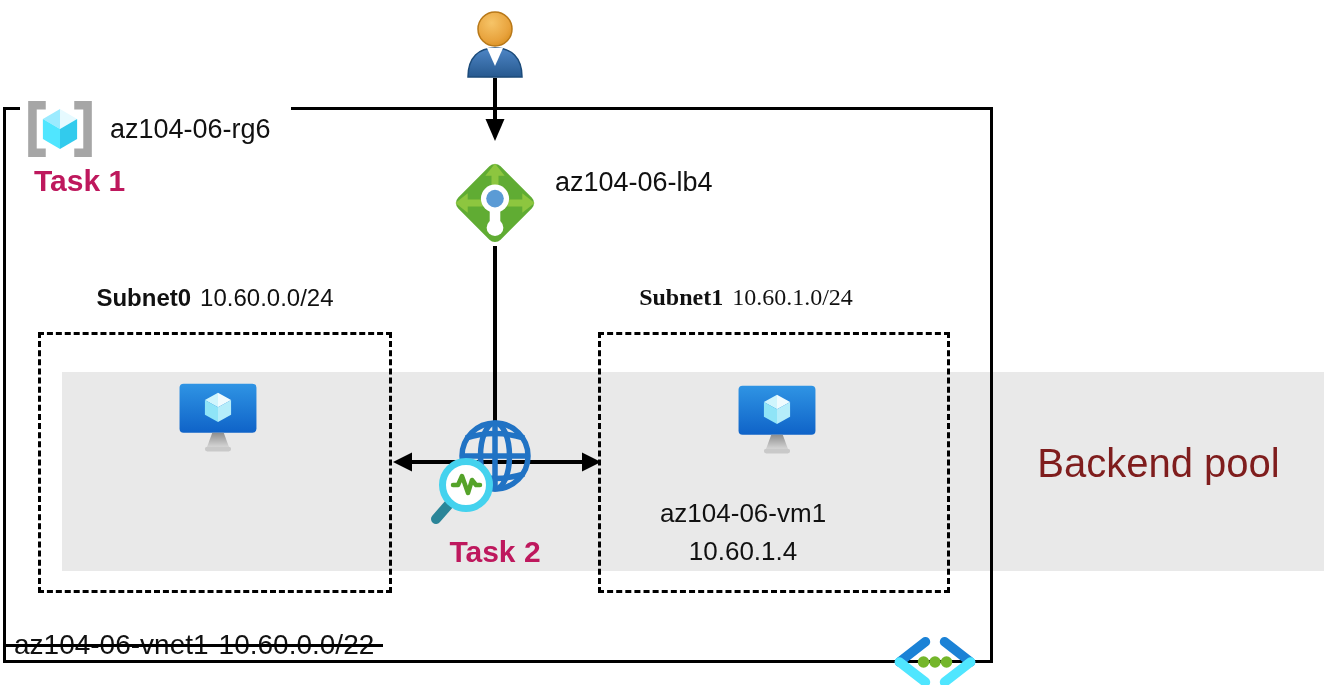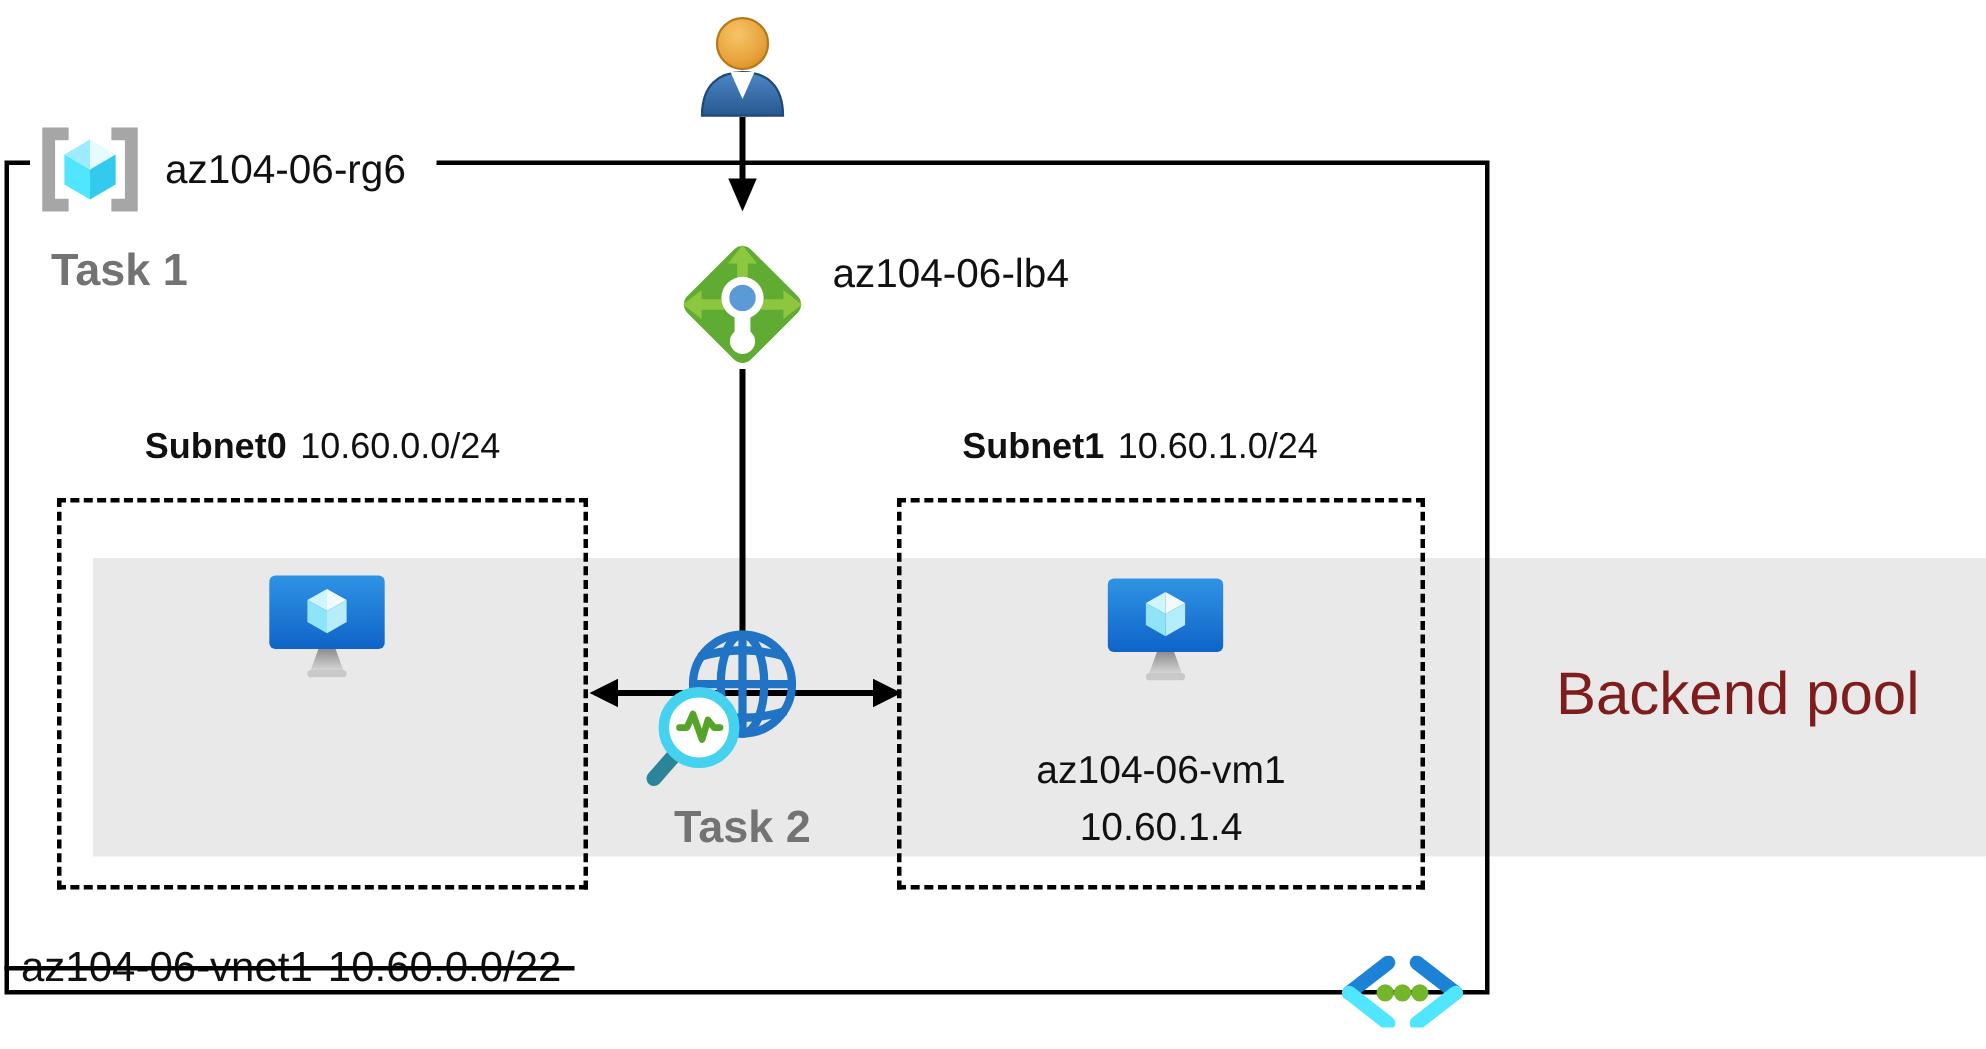--- a/index.html
+++ b/index.html
@@ -21,48 +21,48 @@
 
   
   .subnet-box { position:absolute; top:332px; height:261px; border:3px dashed #000; z-index:1; }
   .subnet-box.s0 { left:38px;  width:354px; }
   .subnet-box.s1 { left:598px; width:352px; }
 
   
   .connectors { position:absolute; left:0; top:0; z-index:3; pointer-events:none; }
 
   
-  .rg-header { position:absolute; left:20px; top:84px; display:flex; align-items:center;
+  .rg-header { position:absolute; left:20px; top:100px; display:flex; align-items:center;
                gap:12px; background:#fff; padding:0 20px 0 2px; z-index:4; }
   .rg-label { font-size:27px; color:#111; white-space:nowrap; }
 
-  .task { position:absolute; font-size:30px; font-weight:bold; color:#737373; z-index:4; }
+  .task { position:absolute; font-size:30px; font-weight:bold; color:#be185d; z-index:4; }
   .task1 { left:34px; top:164px; }
   .task2 { left:395px; top:535px; width:200px; text-align:center; }
 
   .icon { position:absolute; z-index:4; }
   .person-icon  { left:461px; top:6px; }
   .lb-icon      { left:451px; top:157px; }
   .globe-icon   { left:427px; top:418px; }
   .vm-icon.v0   { left:177px; top:382px; }
   .vm-icon.v1   { left:736px; top:384px; }
   .vnet-icon    { left:891px; top:637px; z-index:5; }
 
   .lb-labels { position:absolute; left:555px; top:163px; font-size:27px;
                line-height:39px; z-index:4; white-space:nowrap; }
 
   .subnet-label { position:absolute; top:284px; font-size:24px; text-align:center; z-index:4; white-space:nowrap; }
   .subnet-label.s0 { left:38px;  width:354px; }
-  .subnet-label.s1 { left:584px; width:352px; }
+  .subnet-label.s1 { left:570px; width:352px;font-family:Liberation Serif, serif; }
   .subnet-label .sn-name { font-weight:bold; margin-right:9px; }
 
   .vm-label { position:absolute; top:494px; font-size:26px; line-height:38px;
               text-align:center; z-index:4; }
   .vm-label.v0 { left:38px;  width:354px; }
-  .vm-label.v1 { left:598px; width:352px; }
+  .vm-label.v1 { left:567px; width:352px; }
 
   .backend-label { position:absolute; left:993px; top:441px; width:331px;
                    text-align:center; font-size:40px; color:#7f1d1d; z-index:4; }
 
   .vnet-label { position:absolute; left:14px; top:629px; font-size:28px; z-index:1; white-space:nowrap; }
   .vnet-label .vn-name { margin-right:10px; }
 </style>
 </head>
 <body>
 

